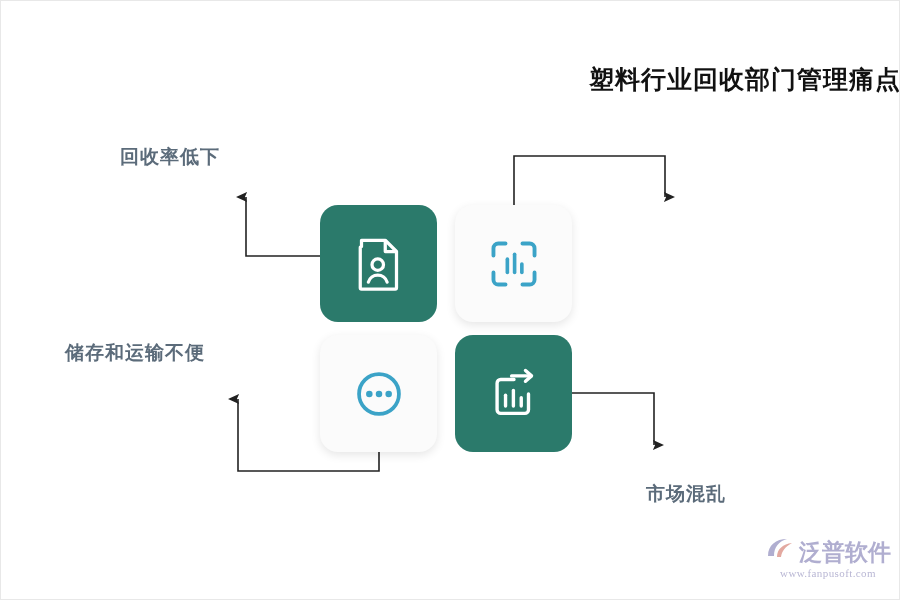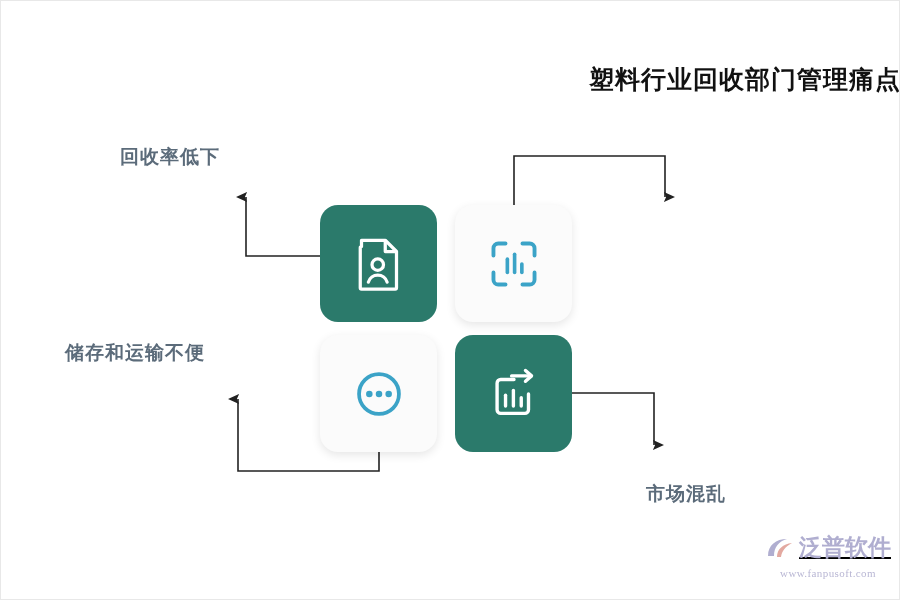--- a/index.html
+++ b/index.html
@@ -85,23 +85,22 @@
     position: absolute;
     left: 762px;
     top: 535px;
     width: 130px;
     display: flex;
     flex-direction: column;
     align-items: center;
   }
   .wm-top {
     display: flex;
-    align-items: flex-start;
+    align-items: flex-end;
     gap: 4px;
-    text-decoration: underline;
   }
   .wm-name {
     font-size: 23px;
     font-weight: bold;
     color: #b0aed0;
     letter-spacing: 0px;
     line-height: 1;
   }
   .wm-url {
     font-size: 11px;

